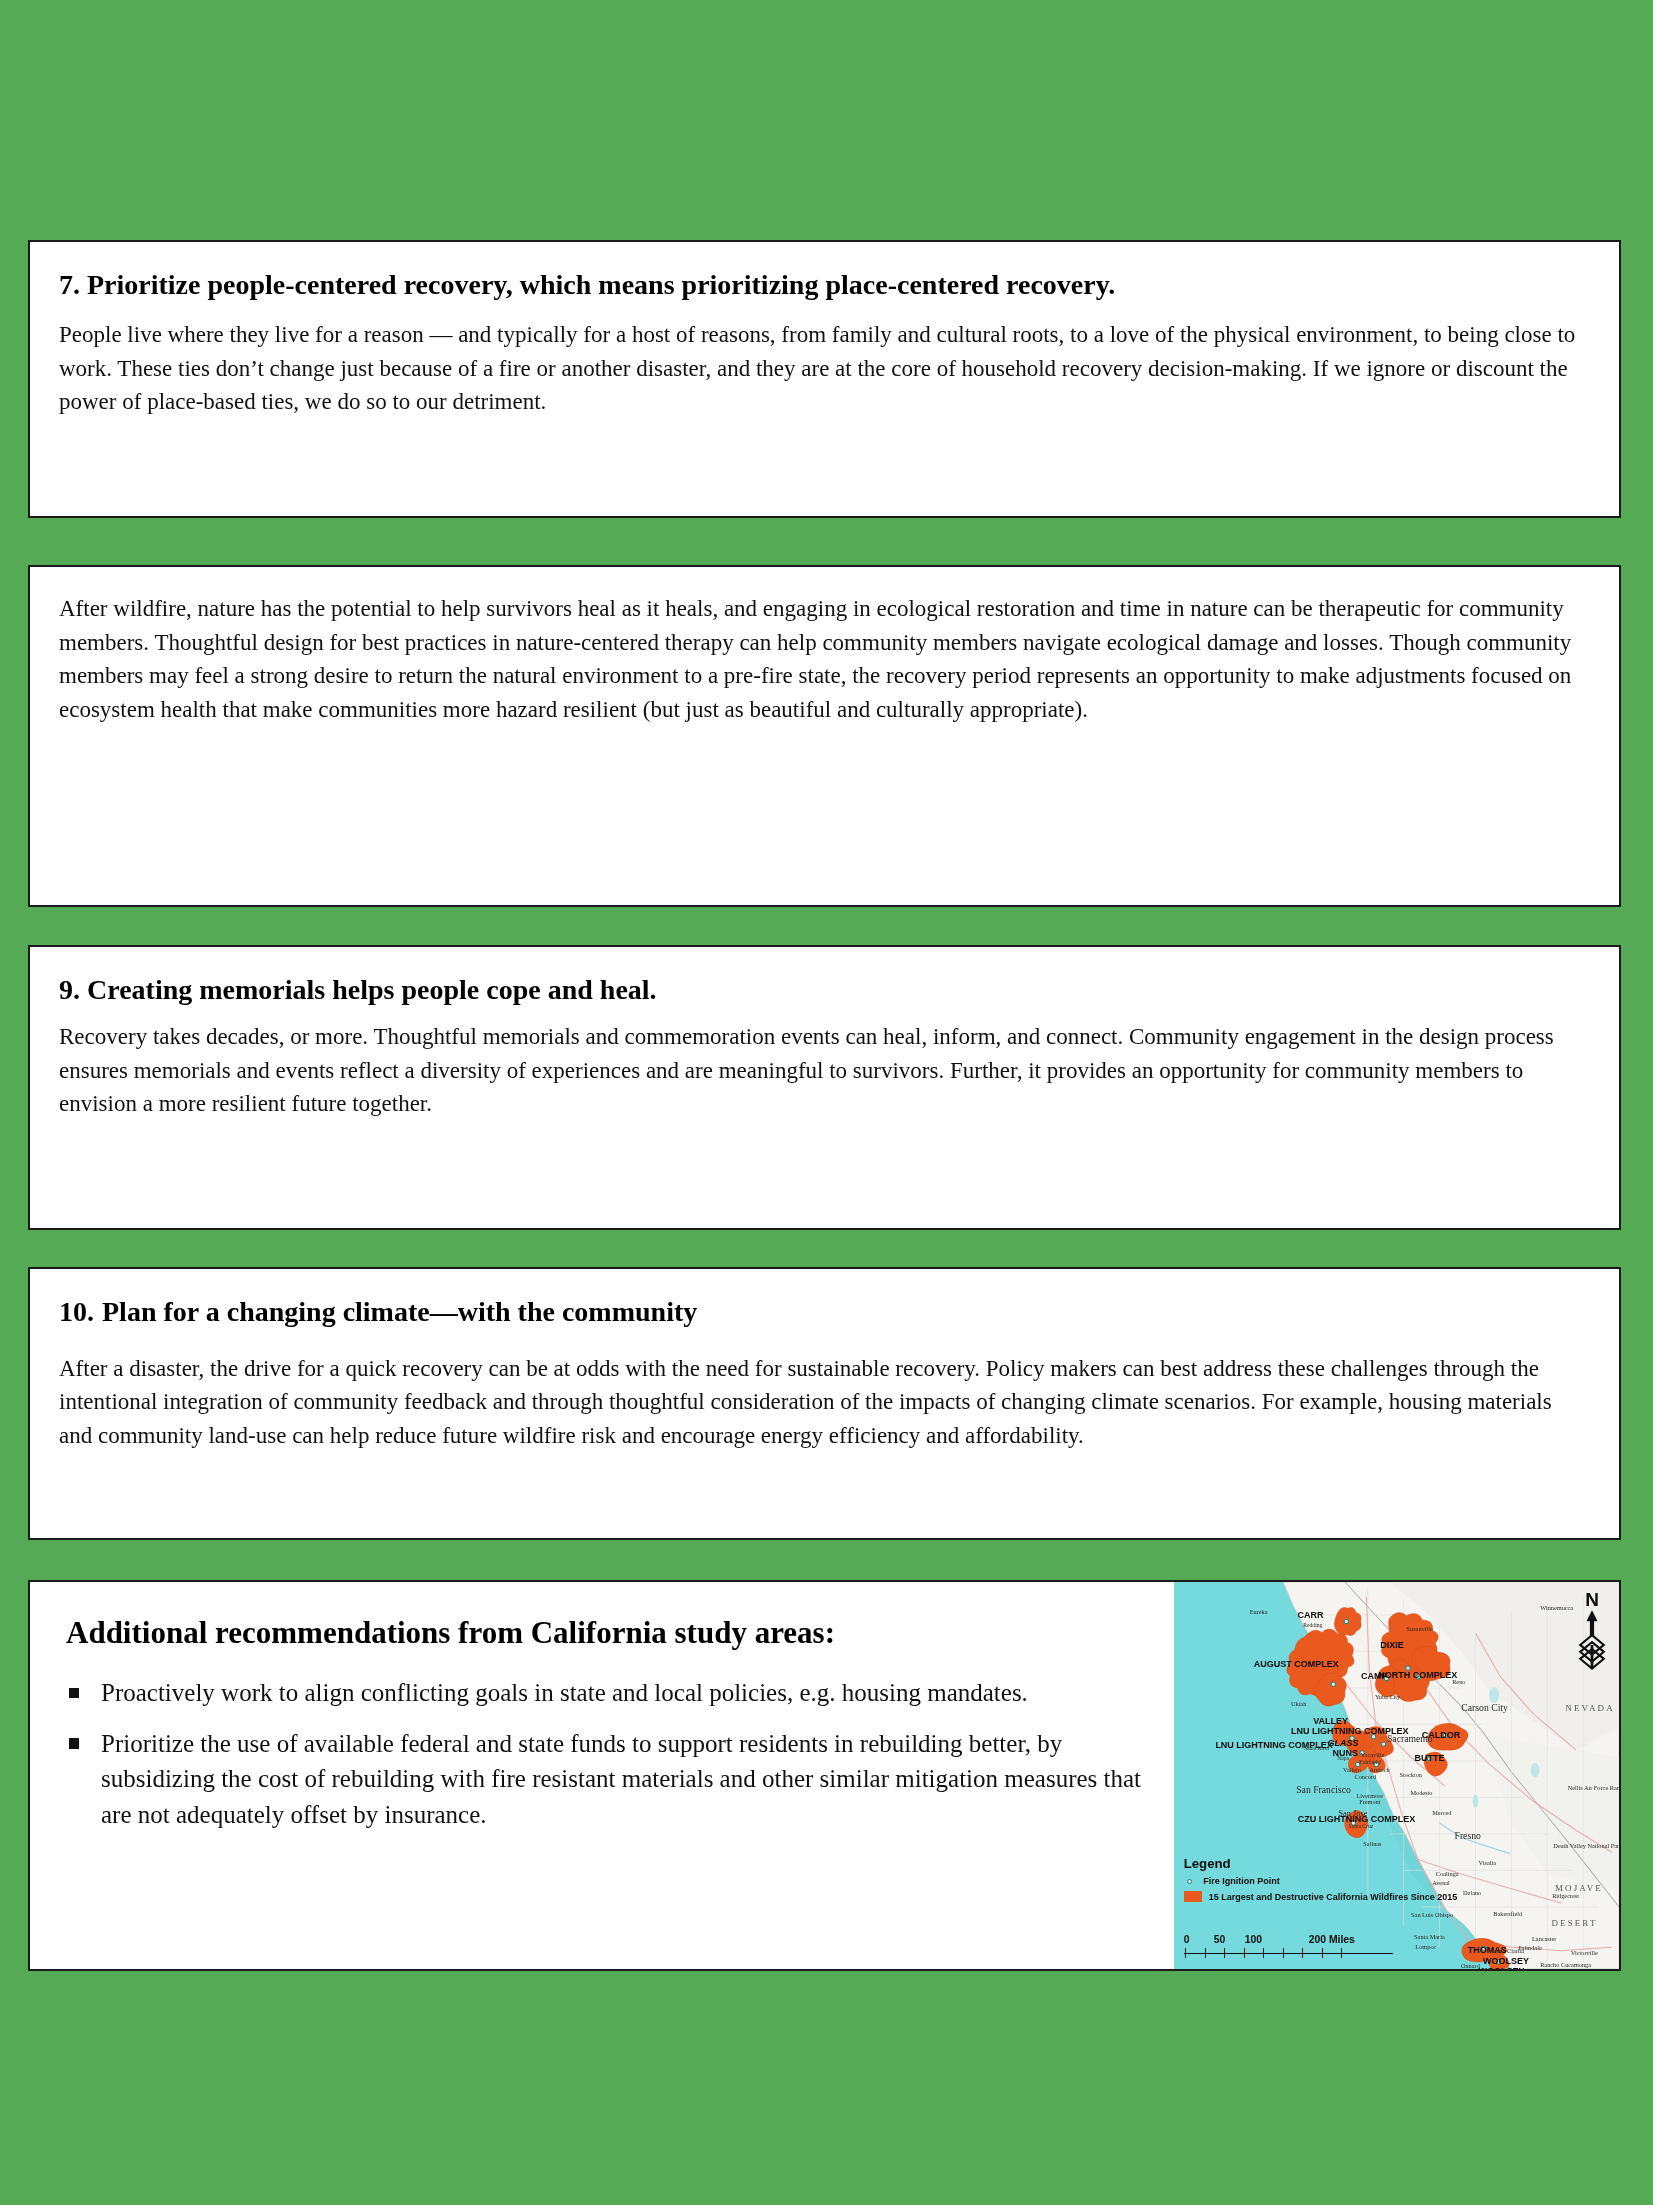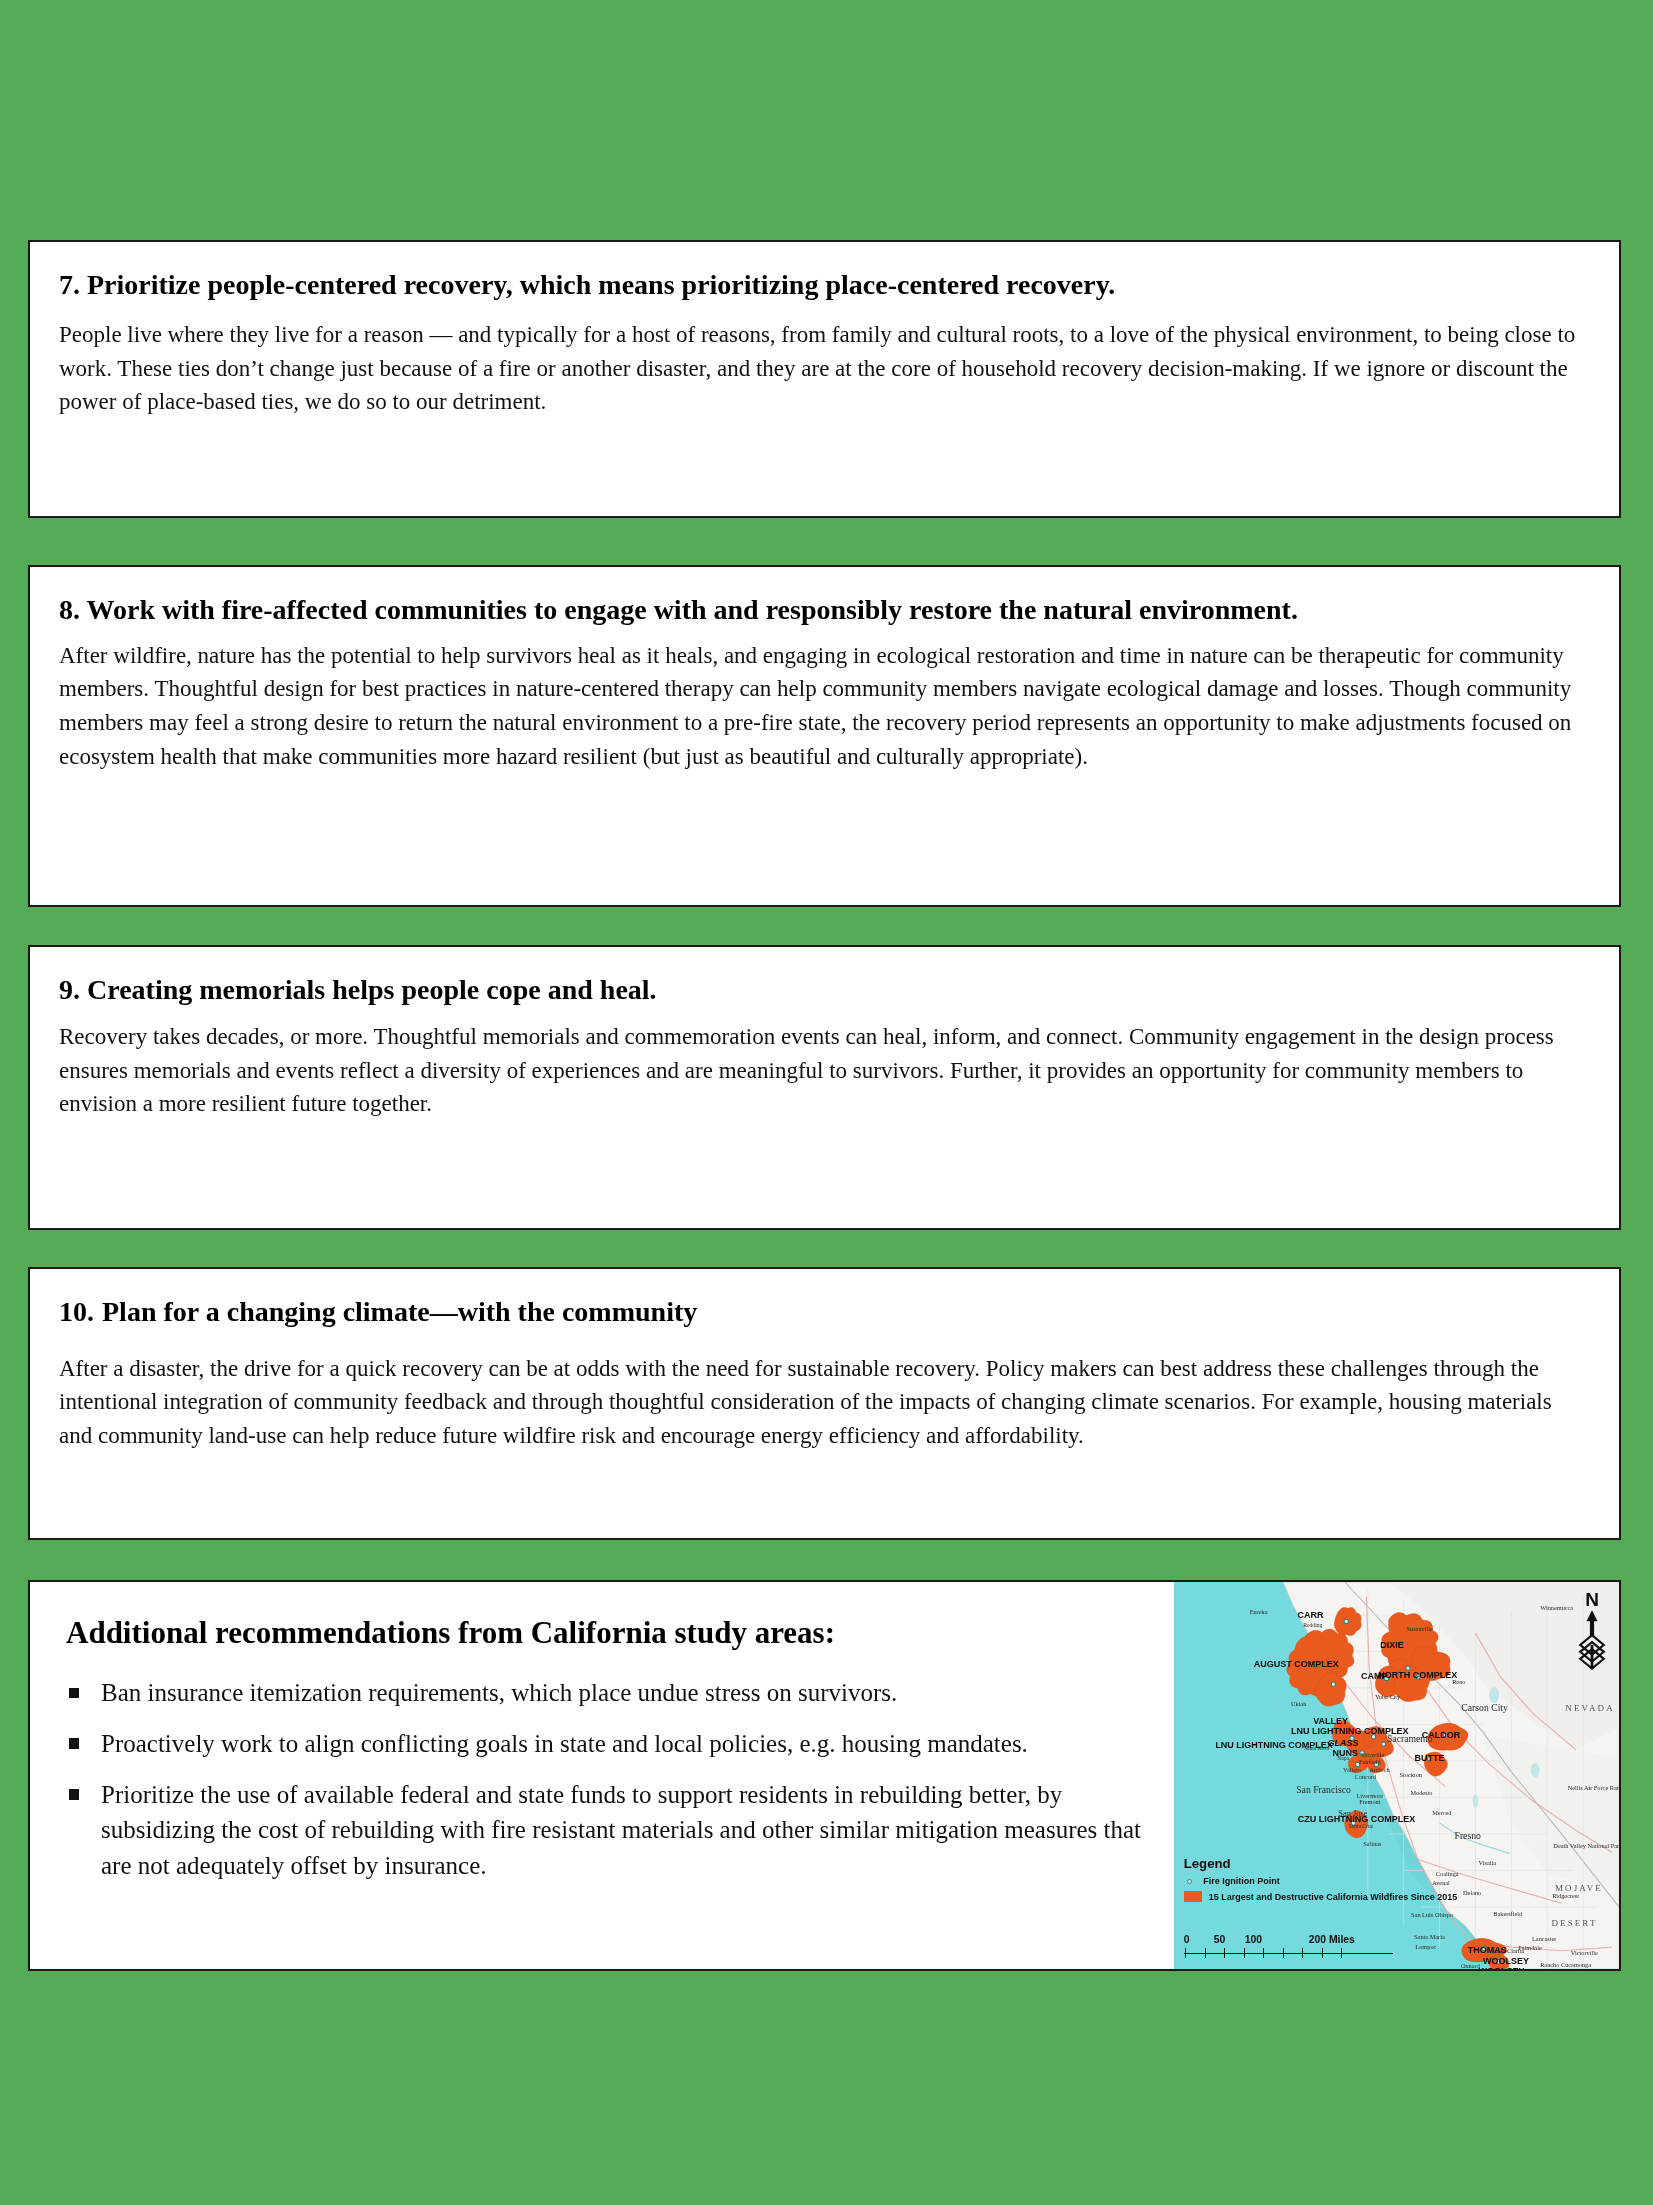--- a/index.html
+++ b/index.html
@@ -267,42 +267,40 @@
 
 <div class="slide">
 
 
   <div class="card" id="card7">
     <h2>7. Prioritize people-centered recovery, which means prioritizing place-centered recovery.</h2>
     <p>People live where they live for a reason — and typically for a host of reasons, from family and cultural roots, to a love of the physical environment, to being close to work. These ties don’t change just because of a fire or another disaster, and they are at the core of household recovery decision-making. If we ignore or discount the power of place-based ties, we do so to our detriment.</p>
   </div>
 
   <div class="card" id="card8">
-    <h2>8. Work with fire-affected communities to engage with and responsibly restore the natural environment.</h2>
     <p>After wildfire, nature has the potential to help survivors heal as it heals, and engaging in ecological restoration and time in nature can be therapeutic for community members. Thoughtful design for best practices in nature-centered therapy can help community members navigate ecological damage and losses. Though community members may feel a strong desire to return the natural environment to a pre-fire state, the recovery period represents an opportunity to make adjustments focused on ecosystem health that make communities more hazard resilient (but just as beautiful and culturally appropriate).</p>
   </div>
 
   <div class="card" id="card9">
     <h2>9. Creating memorials helps people cope and heal.</h2>
     <p>Recovery takes decades, or more. Thoughtful memorials and commemoration events can heal, inform, and connect. Community engagement in the design process ensures memorials and events reflect a diversity of experiences and are meaningful to survivors. Further, it provides an opportunity for community members to envision a more resilient future together.</p>
   </div>
 
   <div class="card" id="card10">
     <h2><span class="heading-num">10.</span><span>Plan for a changing climate—with the community</span></h2>
     <p>After a disaster, the drive for a quick recovery can be at odds with the need for sustainable recovery. Policy makers can best address these challenges through the intentional integration of community feedback and through thoughtful consideration of the impacts of changing climate scenarios. For example, housing materials and community land-use can help reduce future wildfire risk and encourage energy efficiency and affordability.</p>
   </div>
 
   <div id="card-bottom">
 
     <div class="bottom-left">
       <h2>Additional recommendations from California study areas:</h2>
       <ul class="rec-list">
         <li>
           <span class="sq-bullet"></span>
-          <span>Ban insurance itemization requirements, which place undue stress on survivors.</span>
         </li>
         <li>
           <span class="sq-bullet"></span>
           <span>Proactively work to align conflicting goals in state and local policies, e.g. housing mandates.</span>
         </li>
         <li>
           <span class="sq-bullet"></span>
           <span>Prioritize the use of available federal and state funds to support residents in rebuilding better, by subsidizing the cost of rebuilding with fire resistant materials and other similar mitigation measures that are not adequately offset by insurance.</span>
         </li>
       </ul>

